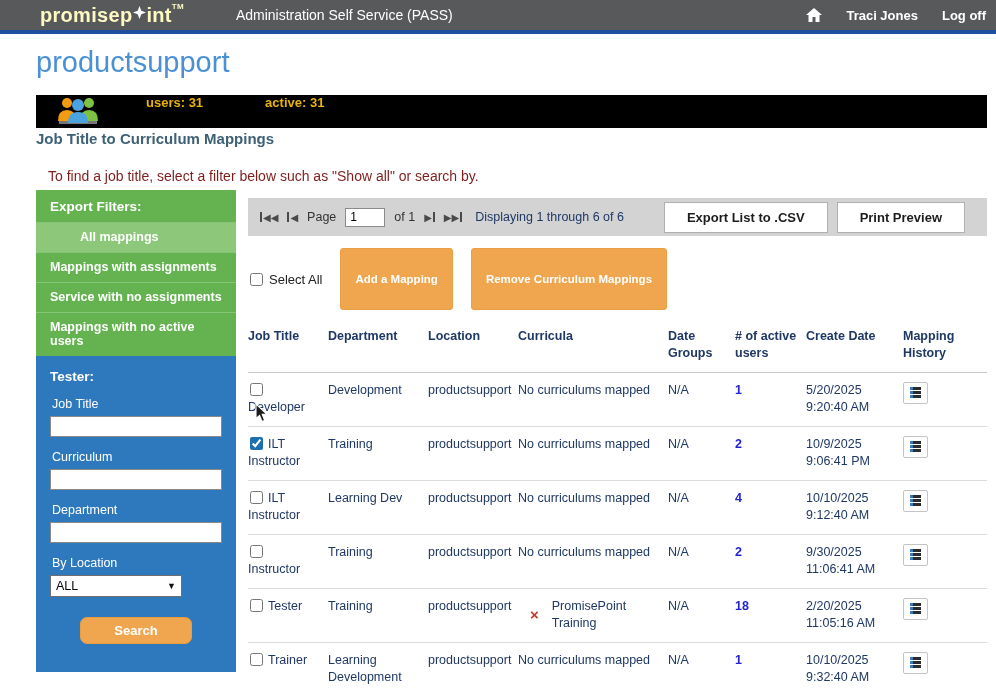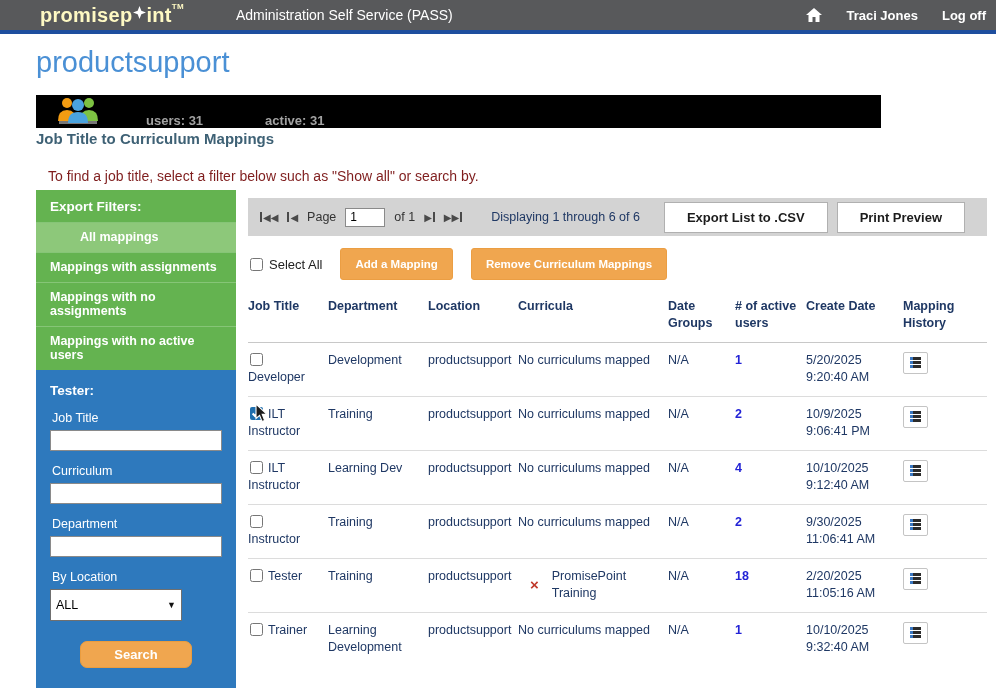--- a/index.html
+++ b/index.html
@@ -19,23 +19,23 @@
   .app-title { margin-left:52px; color:#fff; font-size:14px; }
   .header-right { margin-left:auto; margin-right:10px; display:flex;
     align-items:center; gap:24px; color:#fff; font-size:13px; font-weight:bold; }
   .home-icon svg { display:block; }
   .blue-line { position:absolute; left:0; top:30px; width:996px; height:4px; background:#1e4e9e; }
 
   
   .page-title { position:absolute; left:36px; top:46px; margin:0;
     font-size:29px; font-weight:normal; color:#4a90d5; }
 
-  .stats-bar { position:absolute; left:36px; top:95px; width:845px; height:33px;
-    background:#000; display:flex; align-items:flex-end;
-    color:#a3a3a3; font-size:13px; font-weight:bold; }
+  .stats-bar { position:absolute; left:36px; top:95px; width:951px; height:33px;
+    background:#000; display:flex; align-items:flex-start;
+    color:#eab308; font-size:13px; font-weight:bold; }
   .stats-bar .users-icon { margin-left:19px; }
   .stats-bar .stat-users { margin-left:45px; }
   .stats-bar .stat-active { margin-left:62px; }
 
   .section-title { position:absolute; left:36px; top:130px; margin:0;
     font-size:15px; font-weight:bold; color:#3e6175;text-align:center; }
   .section-sub { position:absolute; left:36px; top:156px; margin:12px;
     font-size:14px; color:#7f1d1d; }
 
   
@@ -43,47 +43,47 @@
   .qf { background:#64b350; color:#fff; }
   .qf-title { padding:9px 14px 8px; font-size:13.5px; font-weight:bold; }
   .qf-item { padding:7px 14px 8px; font-size:12.5px; font-weight:bold;
     border-top:1px solid #86c577; cursor:pointer; }
   .qf-item.selected { background:#8dc87a;padding-left:44px; }
   .search-panel { background:#2e79bd; color:#fff; padding:13px 14px 18px; min-height:316px; }
   .sp-title { font-size:13.5px; font-weight:bold; margin-bottom:8px; }
   .sp-label { font-size:12.5px; margin:13px 0 5px 2px; }
   .sp-input { width:172px; height:21px; border:1px solid #8a8a8a; background:#fff;
     font-size:12px; padding:0 4px; display:block; }
-  .loc-select { width:132px; height:32px; background:#fff; border:1px solid #6f6f6f;
+  .loc-select { width:132px; height:22px; background:#fff; border:1px solid #6f6f6f;
     display:flex; align-items:center; justify-content:space-between;
     padding:0 5px; color:#000; font-size:12.5px; cursor:default; }
   .loc-select .chev { font-size:9px; color:#111; }
   .search-btn { display:block; margin:20px auto 2px; width:112px; height:27px;
     background:#f0a64f; border:1px solid #ea9c3e; border-radius:7px;
     color:#fff; font-size:13px; font-weight:bold; cursor:pointer; }
 
   
   .main { position:absolute; left:248px; top:198px; width:739px; }
   .toolbar { height:38px; background:#d3d3d3; display:flex; align-items:center;
     padding:0 22px 0 12px; gap:9px; font-size:12.5px; color:#333; }
   .pg { display:flex; align-items:center; gap:1px; color:#4a4a4a;
     font-size:10px; cursor:pointer; user-select:none; }
   .pg .bar { width:2px; height:10px; background:#4a4a4a; }
   .page-input { width:40px; height:19px; border:1px solid #8a8a8a; font-size:12px; padding:0 4px; }
-  .displaying { color:#1f3864; margin-left:20px; }
+  .displaying { color:#1f3864; margin-left:4px; }
   .toolbar-btn { background:#fff; border:1px solid #b0b0b0; padding:7px 22px;
     font-size:13px; font-weight:bold; color:#1c1c1c; cursor:pointer;
     font-family:"Liberation Sans",sans-serif; }
   .toolbar-btn.export { margin-left:auto; }
 
   .actions { margin-top:12px; display:flex; align-items:center; font-size:13px; color:#222; }
   .actions .cb { width:13px; height:13px; margin:0 6px 0 2px; }
   .select-all-label { margin-right:18px; color:#222; }
   .orange-btn { background:#f0a64f; border:1px solid #eb9e43; border-radius:3px;
-    color:#fff; font-size:11.5px; font-weight:bold; padding:9px 14px;
+    color:#fff; font-size:11.5px; font-weight:bold; padding:24px 14px;
     margin-right:18px; cursor:pointer; font-family:"Liberation Sans",sans-serif; }
 
   table.grid { margin-top:14px; width:739px; border-collapse:collapse;
     font-size:12.5px; color:#1f3864; table-layout:fixed; }
   .grid th { text-align:left; font-weight:bold; color:#1f3864; padding:4px 8px 10px 0;
     vertical-align:top; border-bottom:1px solid #c8c8c8; line-height:1.35; }
   .grid td { padding:9px 8px 9px 0; vertical-align:top; height:54px;
     border-bottom:1px solid #dcdcdc; line-height:1.35; }
   .grid tr:last-child td { border-bottom:none; }
   .row-cb { width:13px; height:13px; margin:0 5px 0 2px; vertical-align:-2px;
@@ -144,21 +144,21 @@
 </div>
 
 <h2 class="section-title">Job Title to Curriculum Mappings</h2>
 <p class="section-sub">To find a job title, select a filter below such as "Show all" or search by.</p>
 
 <aside class="sidebar">
   <div class="qf">
     <div class="qf-title">Export Filters:</div>
     <div class="qf-item selected">All mappings</div>
     <div class="qf-item">Mappings with assignments</div>
-    <div class="qf-item">Mappings with no assignments</div>
+    <div class="qf-item">Service with no assignments</div>
     <div class="qf-item">Mappings with no active users</div>
   </div>
   <div class="search-panel">
     <div class="sp-title">Tester:</div>
     <div class="sp-label">Job Title</div>
     <input class="sp-input" type="text" value="" style="">
     <div class="sp-label">Curriculum</div>
     <input class="sp-input" type="text" value="" style="">
     <div class="sp-label">Department</div>
     <input class="sp-input" type="text" value="" style="">

